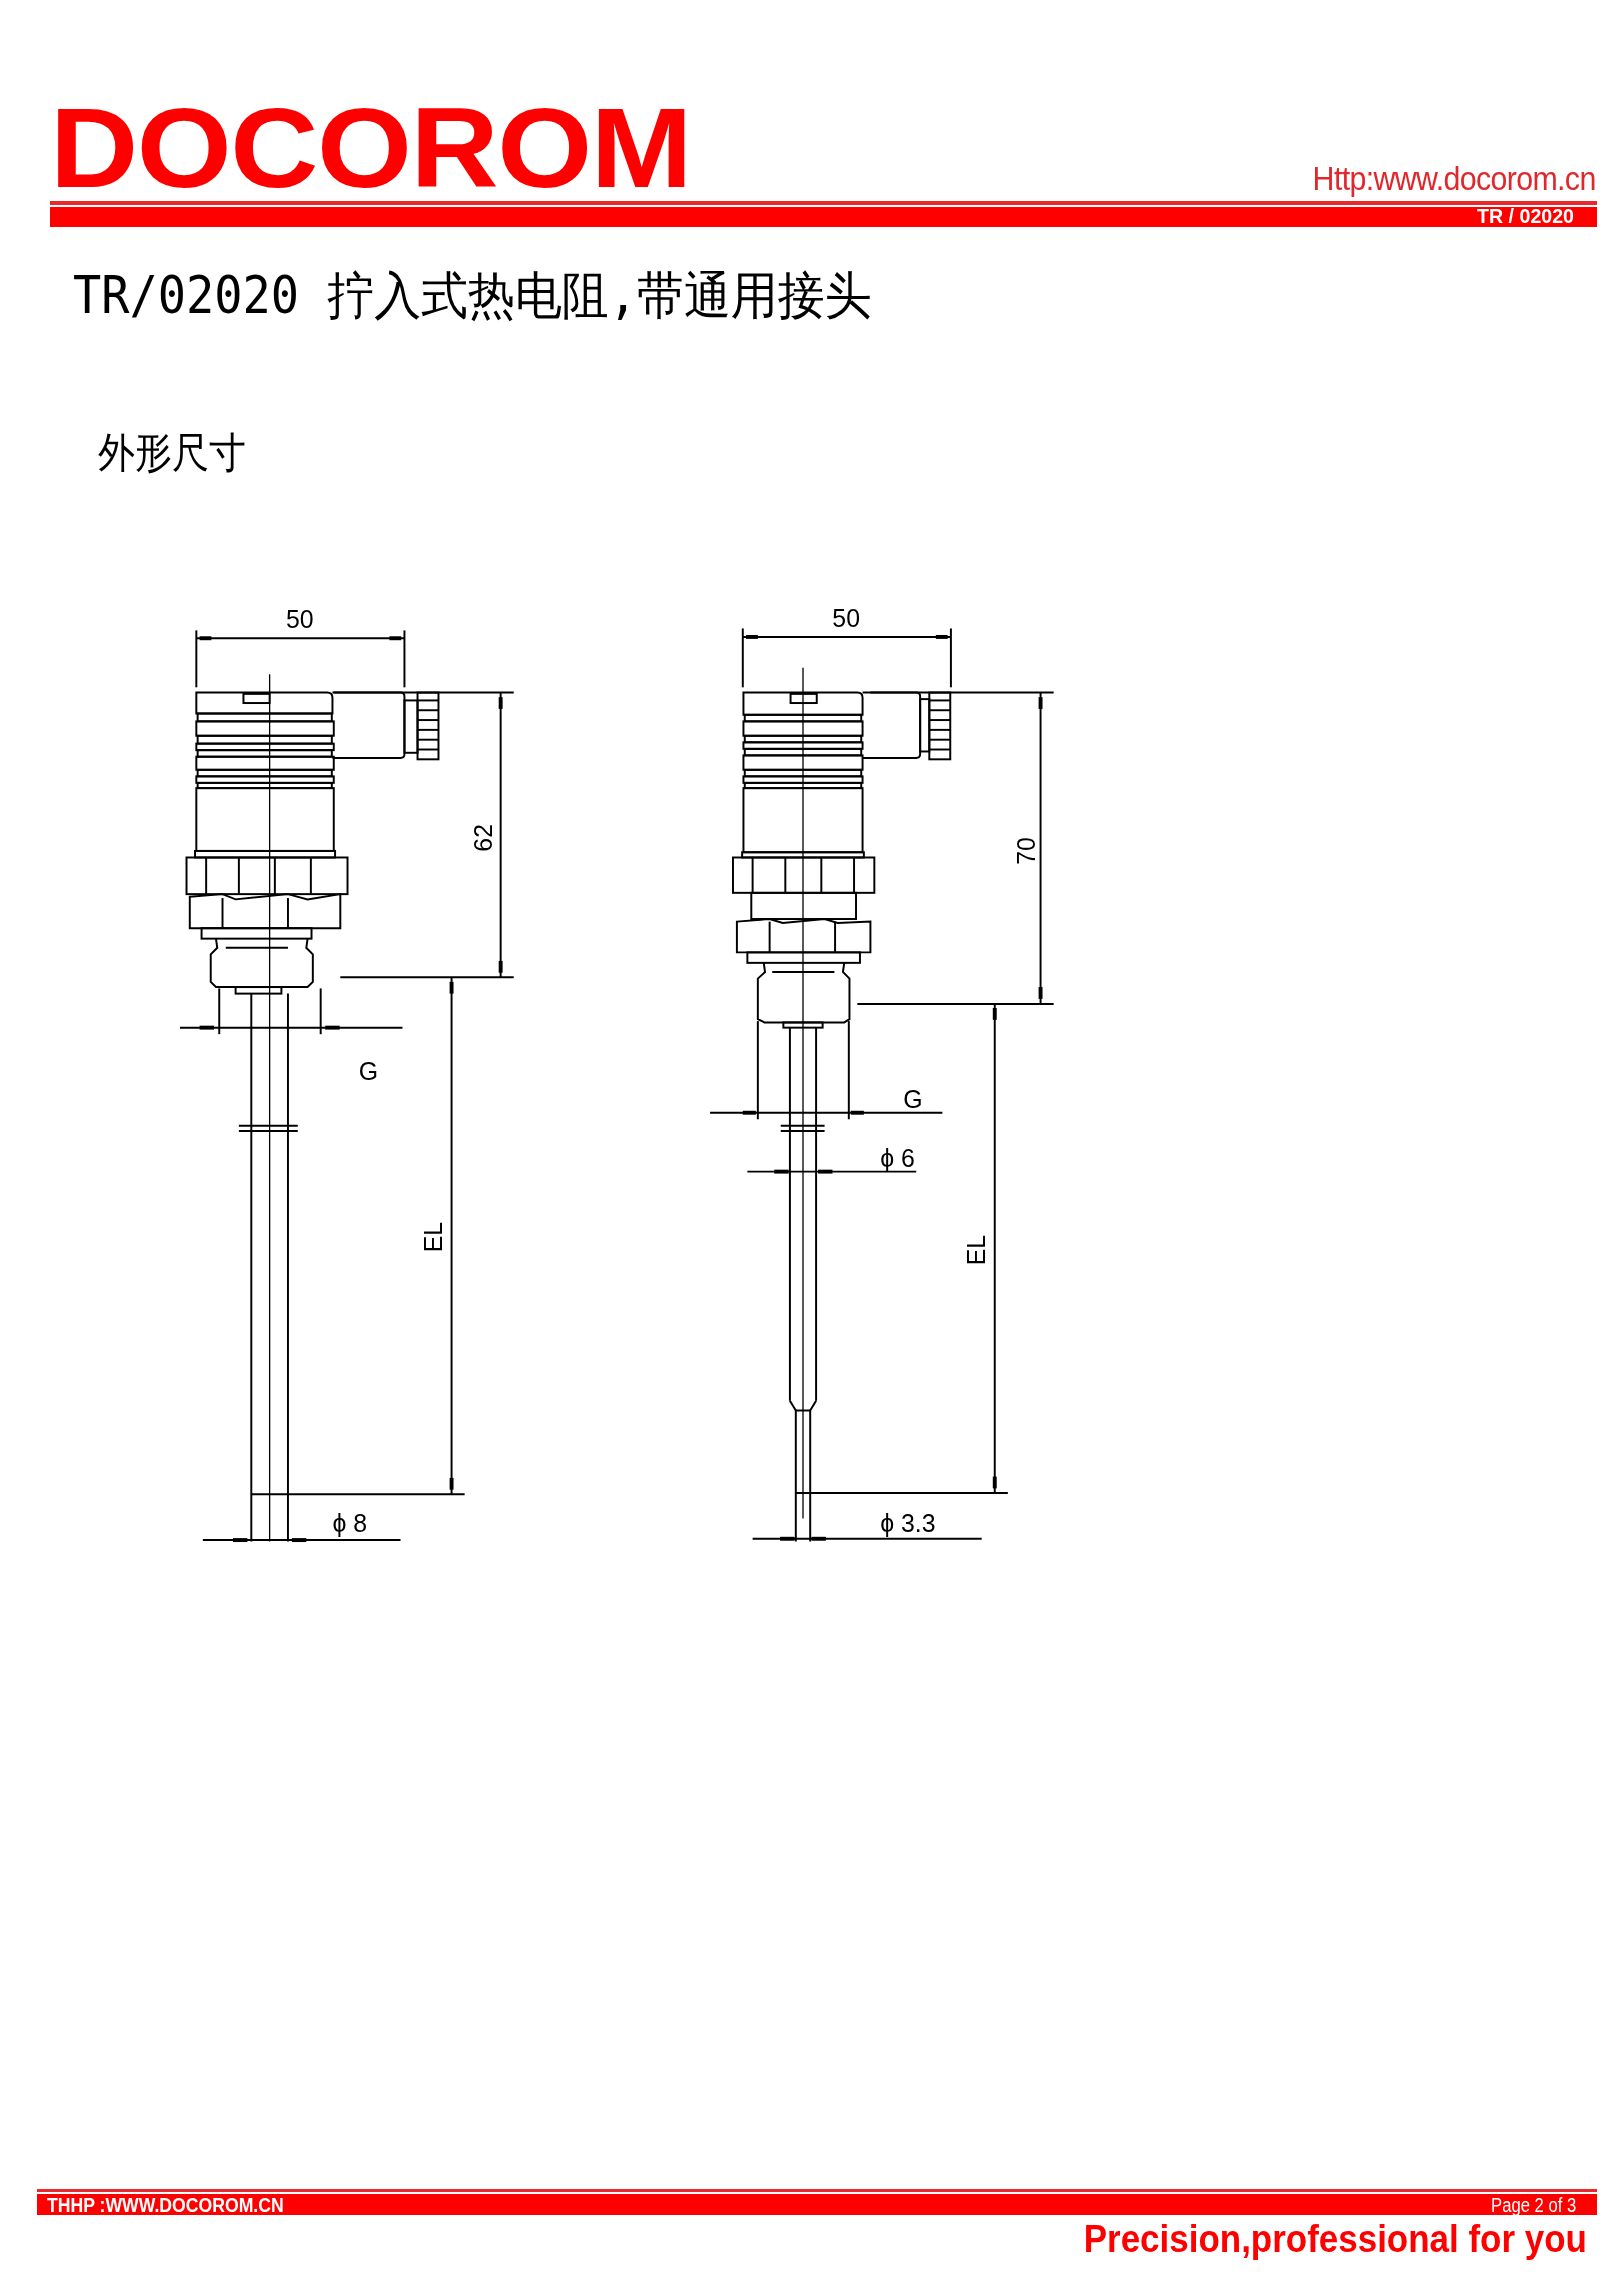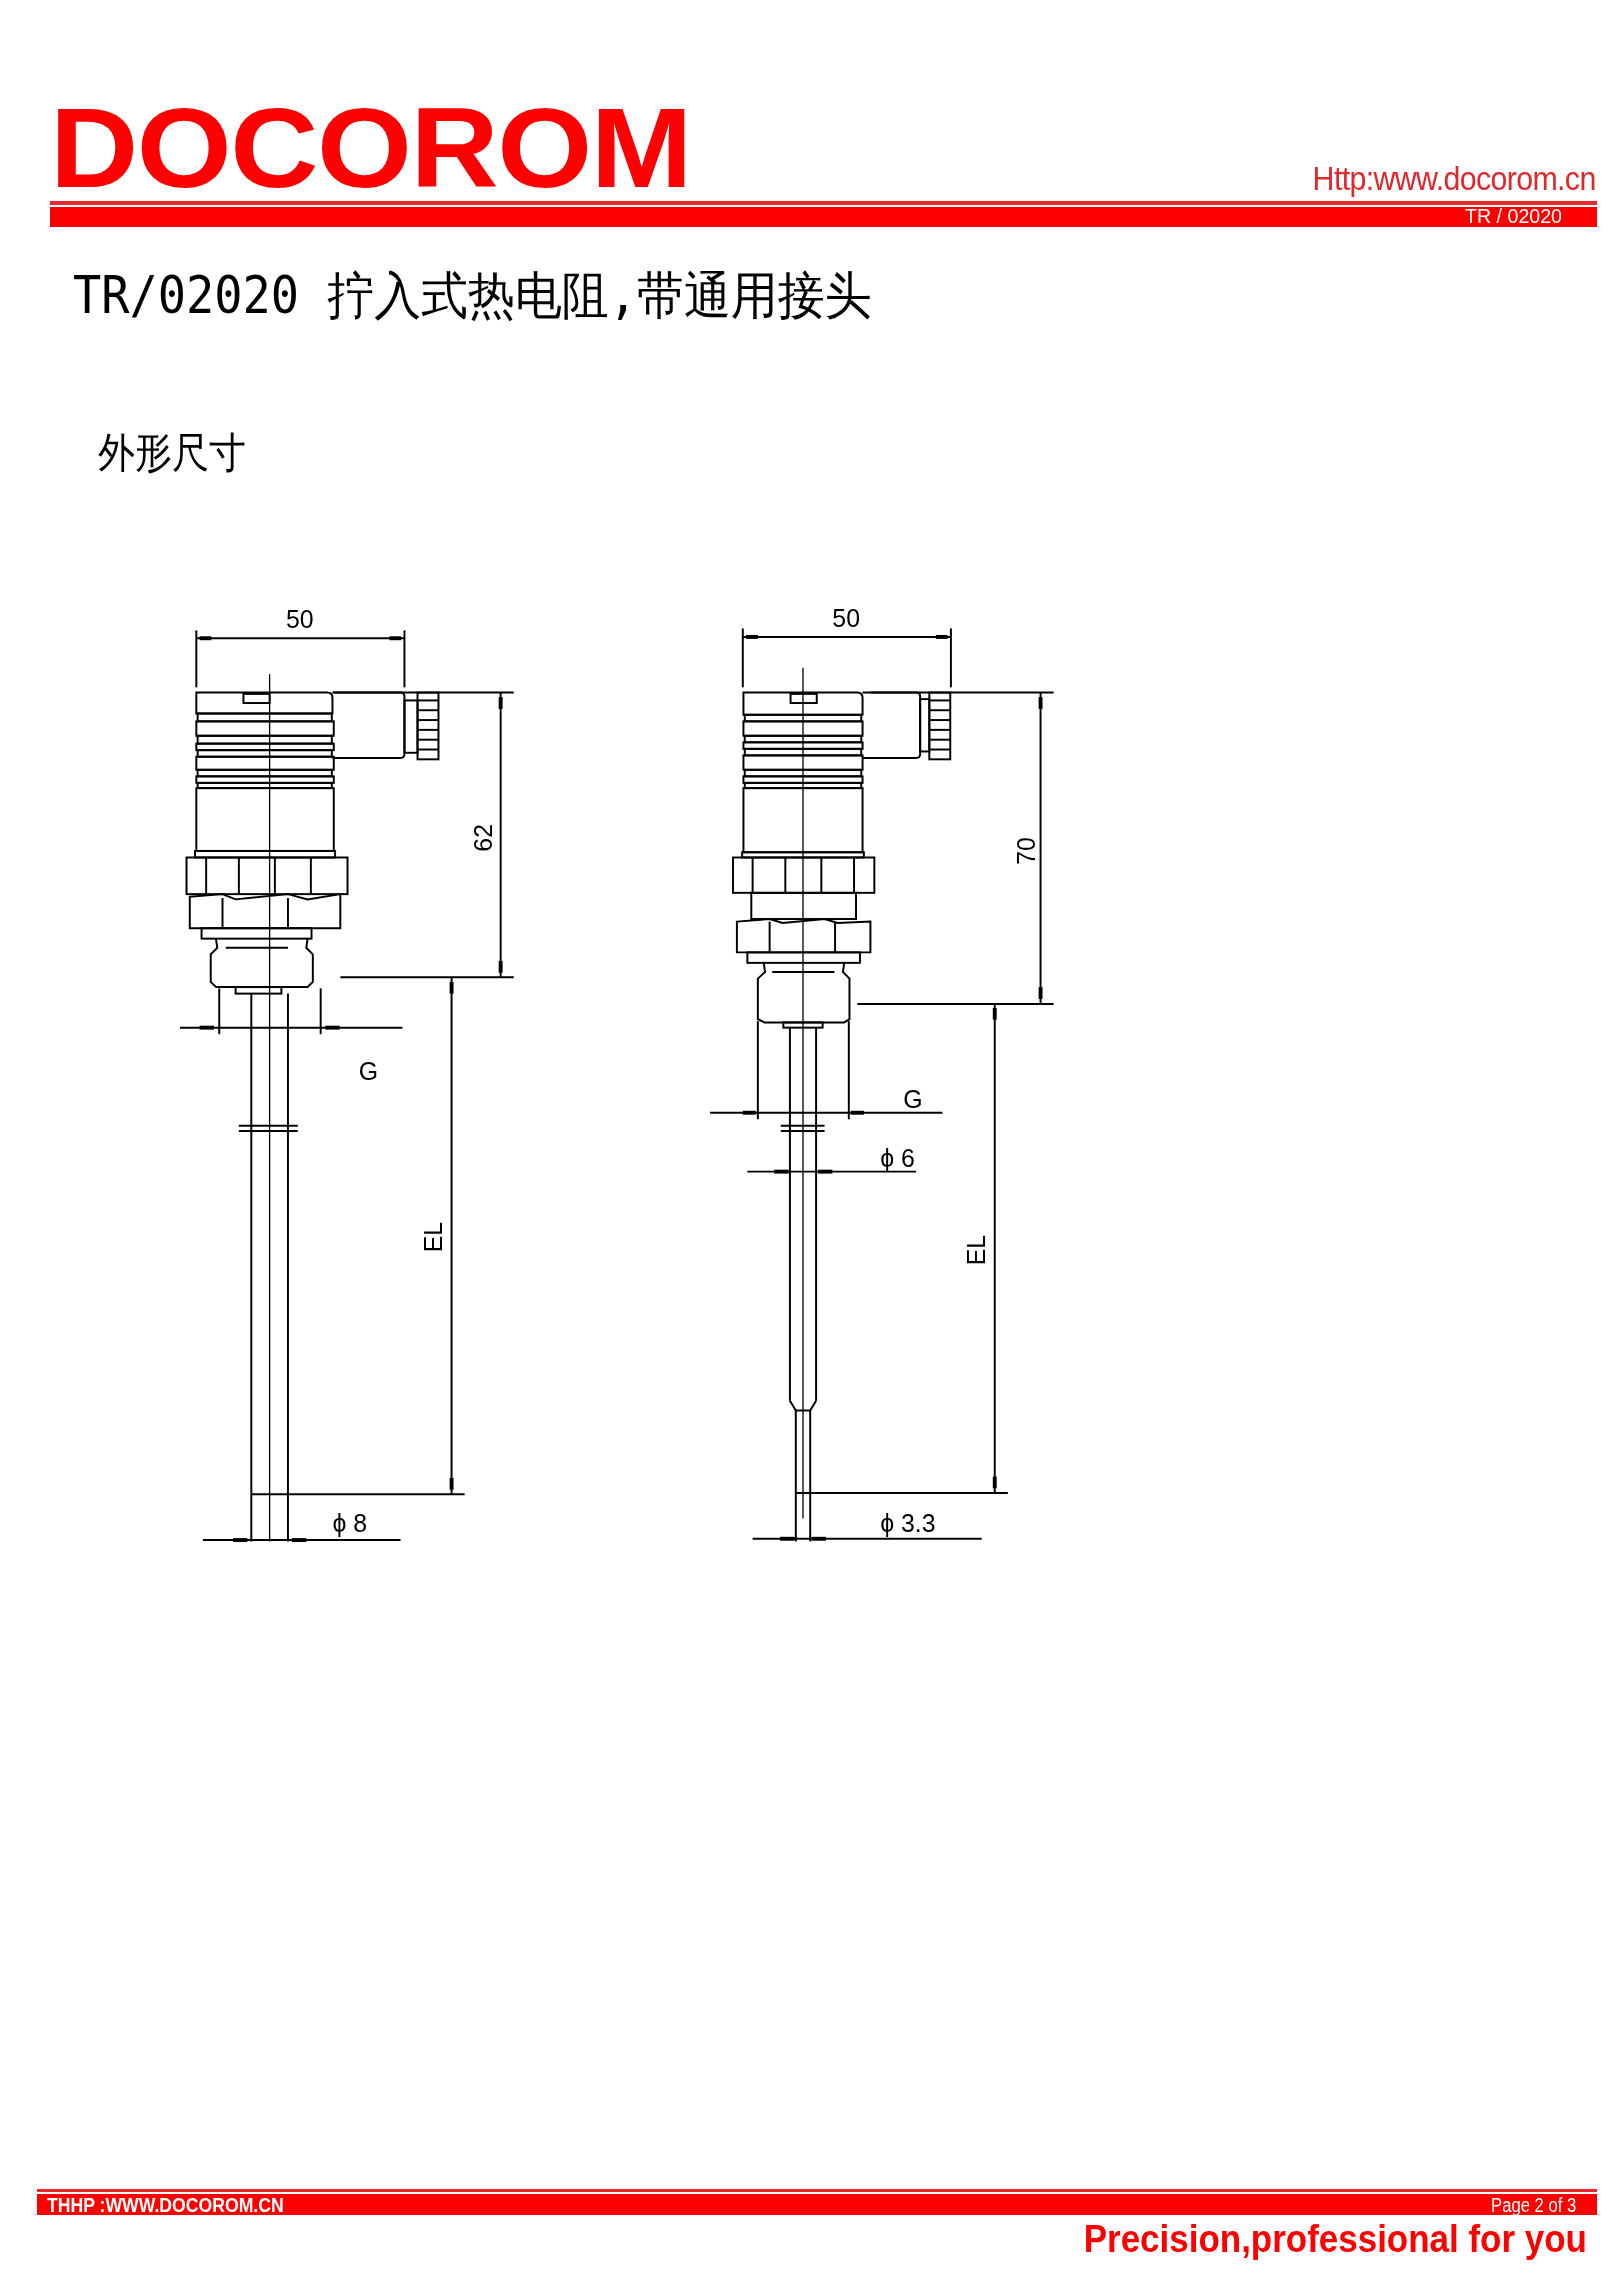--- a/index.html
+++ b/index.html
@@ -4,21 +4,21 @@
 <style>
   html, body { margin: 0; padding: 0; background: #ffffff; }
   body { width: 1623px; height: 2295px; position: relative; overflow: hidden; font-family: "Liberation Sans", sans-serif; }
   .abs { position: absolute; }
   
   .logo { left: 50px; top: 101px; width: 615px; height: 95px; }
   .logo-text { font-family: "Liberation Sans", sans-serif; font-weight: bold; font-size: 113px; color: #ff0000; letter-spacing: -1.3px; line-height: 95px; transform: scaleX(1.08); transform-origin: left; }
   .hdr-thin { left: 50px; top: 201px; width: 1547px; height: 3.9px; background: #e8282c; }
   .hdr-bar { left: 50px; top: 207px; width: 1547px; height: 19.6px; background: #ff0000; }
   .hdr-url { right: 27px; top: 160px; font-size: 33px; color: #e0282c; letter-spacing: -0.7px; transform: scaleX(0.92); transform-origin: right; }
-  .hdr-code { right: 61px; top: 205px; font-size: 19.6px; font-weight: normal; color: #ffffff; line-height: 22px; }
+  .hdr-code { right: 49px; top: 205px; font-size: 19.6px; font-weight: bold; color: #ffffff; line-height: 22px; }
   .title { left: 73px; top: 262px; font-family: "DejaVu Sans Mono", monospace; font-size: 51px; color: #000; white-space: nowrap; transform: scaleX(0.92); transform-origin: left; }
   .subtitle { left: 98px; top: 425px; font-family: "DejaVu Sans", sans-serif; font-size: 42px; color: #000; transform: scaleX(0.88); transform-origin: left; }
   
   .drawing { left: 0; top: 589px; width: 1178px; height: 982px; }
   .dim-text { font-family: "Liberation Sans", sans-serif; font-size: 38px; fill: #000; }
   
   .ftr-thin { left: 37px; top: 2189px; width: 1560px; height: 3.3px; background: #e8282c; }
   .ftr-bar { left: 37px; top: 2194px; width: 1560px; height: 21px; background: #ff0000; }
   .ftr-left { left: 47px; top: 2194px; font-size: 19.6px; font-weight: bold; color: #fff; line-height: 22px; letter-spacing: 0px; transform: scaleX(0.9); transform-origin: left; }
   .ftr-right { right: 47px; top: 2194px; font-size: 19.6px; color: #fff; line-height: 22px; transform: scaleX(0.85); transform-origin: right; }

